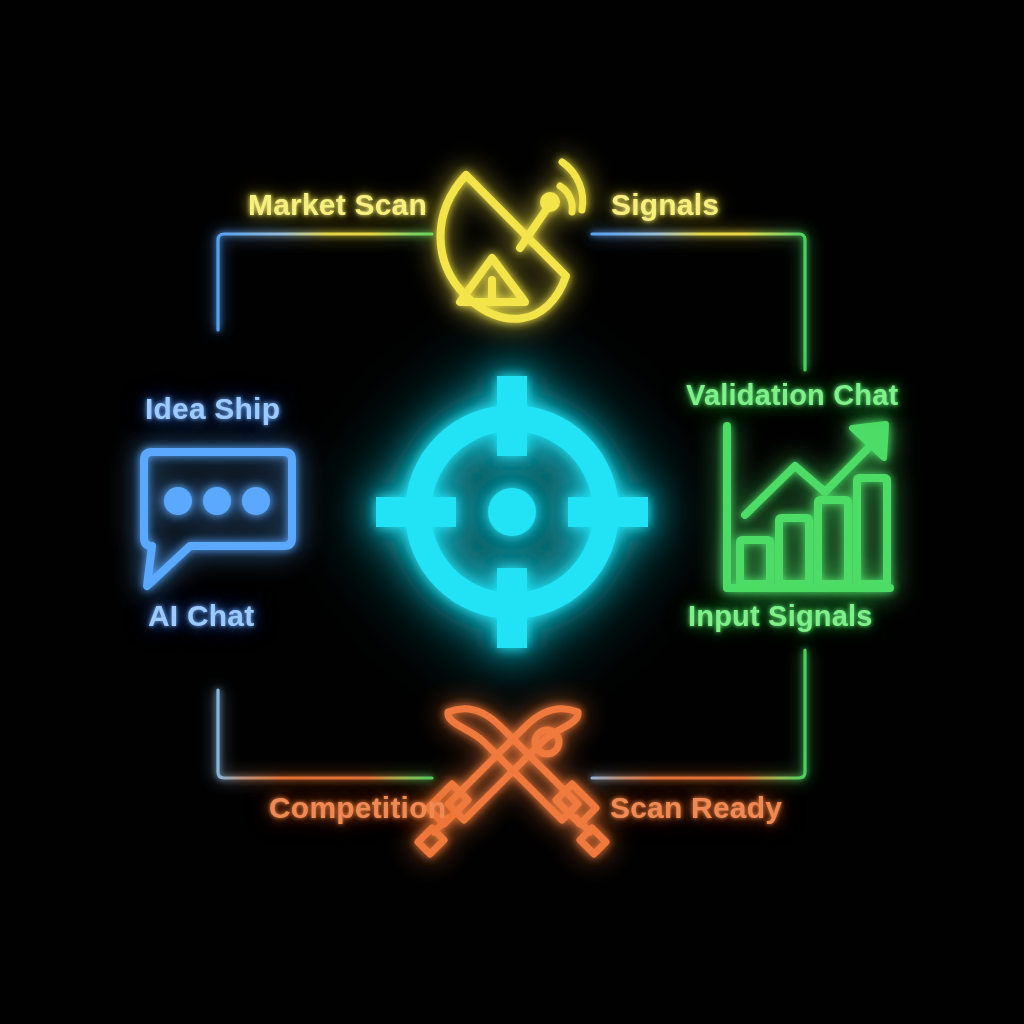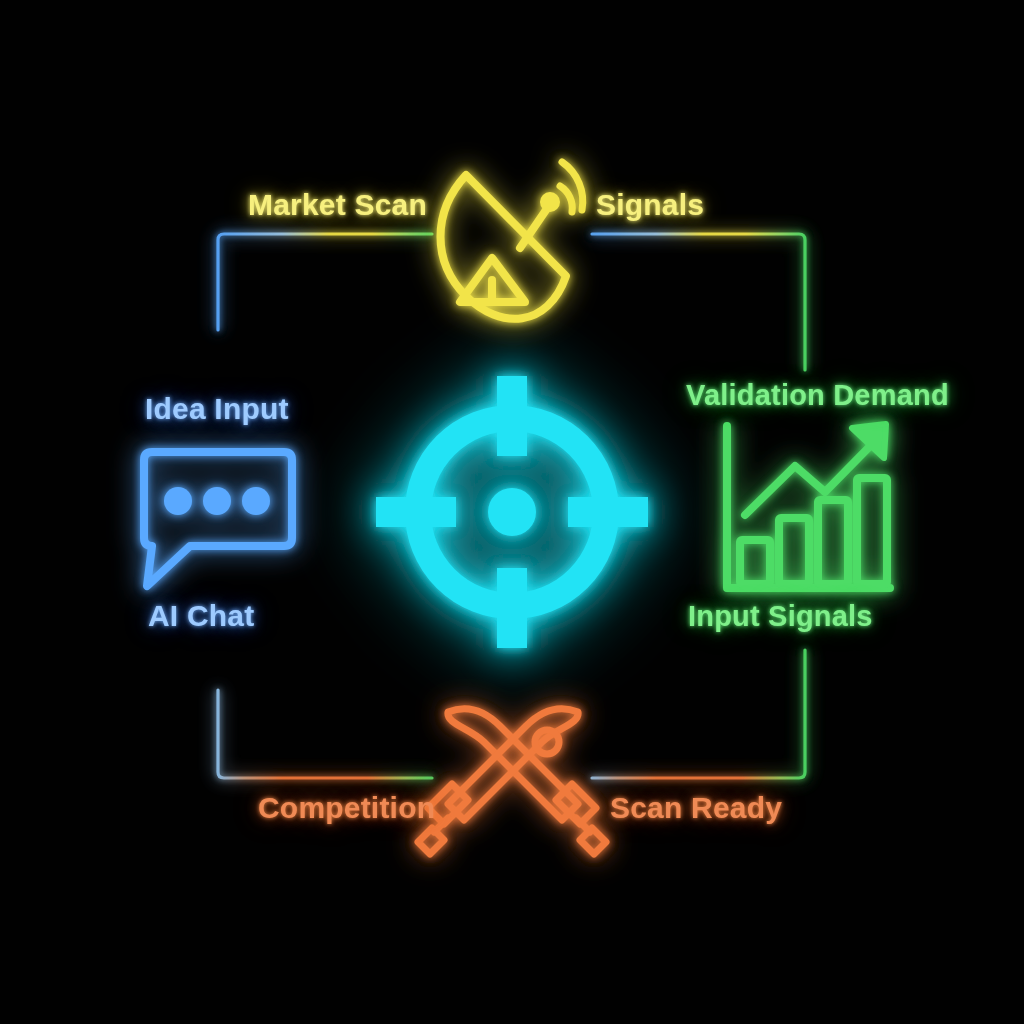--- a/index.html
+++ b/index.html
@@ -224,27 +224,27 @@
 
       <path d="M592 828 L606 842 L594 854 L580 840 Z"></path>
 
       <line x1="448" y1="818" x2="434" y2="832"></line>
       <line x1="576" y1="818" x2="590" y2="832"></line>
     </g>
   </svg>
 
   <div class="lbl lbl-yellow f32" style="left:248px; top:190px;">Market Scan</div>
 
-  <div class="lbl lbl-yellow f32" style="left:596px; top:190px;">Signals</div>
-
-  <div class="lbl lbl-blue f32" style="left:145px; top:394px;">Idea Input</div>
+  <div class="lbl lbl-yellow f32" style="left:611px; top:190px;">Signals</div>
+
+  <div class="lbl lbl-blue f32" style="left:145px; top:394px;">Idea Ship</div>
 
   <div class="lbl lbl-blue f32" style="left:148px; top:601px;">AI Chat</div>
 
-  <div class="lbl lbl-green f31" style="left:686px; top:381px;">Validation Demand</div>
+  <div class="lbl lbl-green f31" style="left:686px; top:381px;">Validation Chat</div>
 
   <div class="lbl lbl-green f31" style="left:688px; top:602px;">Input Signals</div>
 
-  <div class="lbl lbl-orange f32" style="left:222px; top:793px;padding-left:36px;">Competition</div>
+  <div class="lbl lbl-orange f32" style="left:233px; top:793px;padding-left:36px;">Competition</div>
 
   <div class="lbl lbl-orange f32" style="left:610px; top:793px;">Scan Ready</div>
 
 </div>
 
 </body></html>

